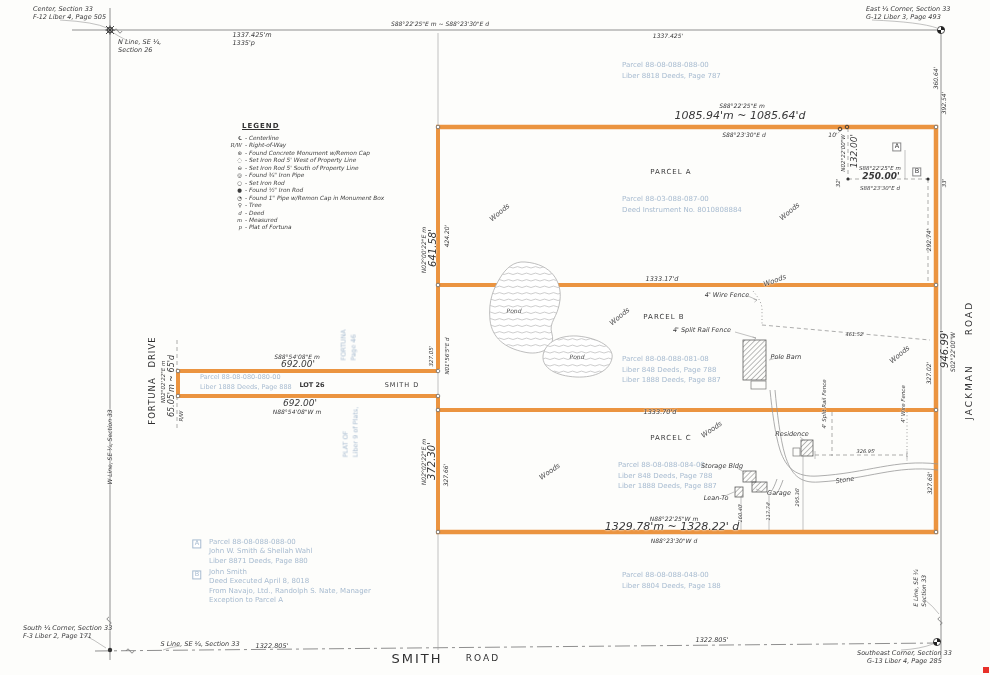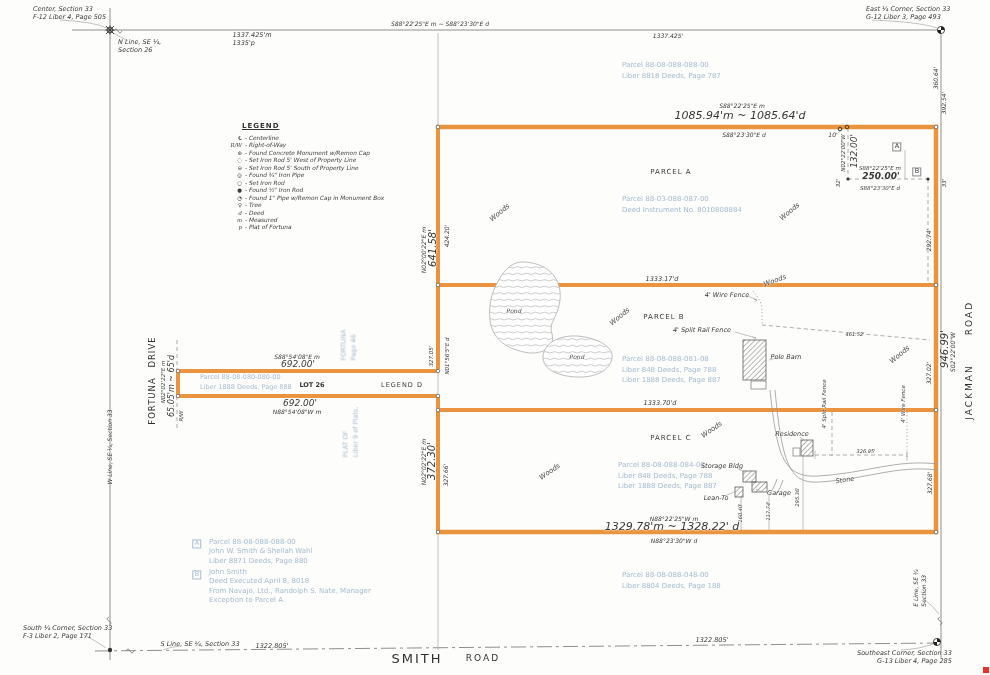--- a/index.html
+++ b/index.html
@@ -287,35 +287,35 @@
 Liber 1888 Deeds, Page 887</div>
       <div class="lbl blue" style="left: 349px; top: 345px; font-size: 6.5px; line-height: 1.6; transform: translate(-50%, -50%) rotate(-90deg);">FORTUNA
 Page 46</div>
       <div class="lbl blue" style="left: 351px; top: 432px; font-size: 6.5px; line-height: 1.6; transform: translate(-50%, -50%) rotate(-90deg);">PLAT OF
 Liber 9 of Plats,</div>
       <div class="lbl" style="left: 297px; top: 357px; font-size: 6px; transform: translate(-50%, -50%);">S88°54'08"E m</div>
       <div class="lbl meas" style="left: 298px; top: 365px; font-size: 9px; transform: translate(-50%, -50%);">692.00'</div>
       <div class="lbl blue" style="left: 200px; top: 383px; font-size: 6.5px; line-height: 1.5; text-align: left; transform: translate(0px, -50%);">Parcel 88-08-080-080-00
 Liber 1888 Deeds, Page 888</div>
       <div class="lbl bold" style="left: 312px; top: 385px; font-size: 6.5px; transform: translate(-50%, -50%);">LOT 26</div>
-      <div class="lbl cap" style="left: 386px; top: 385px; font-size: 6.5px; letter-spacing: 1px; transform: translate(-50%, -50%);">LEGEND D</div>
+      <div class="lbl cap" style="left: 386px; top: 385px; font-size: 6.5px; letter-spacing: 1px; transform: translate(-50%, -50%);">SMITH D</div>
       <div class="lbl meas" style="left: 300px; top: 404px; font-size: 9px; transform: translate(-50%, -50%);">692.00'</div>
       <div class="lbl" style="left: 297px; top: 412px; font-size: 6px; transform: translate(-50%, -50%);">N88°54'08"W m</div>
       <div class="lbl road" style="left: 152px; top: 352px; font-size: 8.5px; letter-spacing: 1px; transform: translate(-50%, -50%) rotate(-90deg);">DRIVE</div>
       <div class="lbl road" style="left: 152px; top: 401px; font-size: 8.5px; letter-spacing: 1px; transform: translate(-50%, -50%) rotate(-90deg);">FORTUNA</div>
       <div class="lbl" style="left: 163px; top: 382px; font-size: 5.5px; transform: translate(-50%, -50%) rotate(-90deg);">N02°02'22"E m</div>
       <div class="lbl meas" style="left: 172px; top: 386px; font-size: 8px; transform: translate(-50%, -50%) rotate(-90deg);">65.05'm  ~  65'd</div>
       <div class="lbl" style="left: 181px; top: 416px; font-size: 5.5px; transform: translate(-50%, -50%) rotate(-90deg);">R/W</div>
       <div class="lbl" style="left: 431px; top: 356px; font-size: 5.5px; transform: translate(-50%, -50%) rotate(-90deg);">327.05'</div>
       <div class="lbl" style="left: 447px; top: 356px; font-size: 5.5px; transform: translate(-50%, -50%) rotate(-90deg);">N01°56'5"E d</div>
       <div class="lbl" style="left: 424px; top: 462px; font-size: 6px; transform: translate(-50%, -50%) rotate(-90deg);">N02°02'22"E m</div>
       <div class="lbl meas" style="left: 432px; top: 461px; font-size: 10px; transform: translate(-50%, -50%) rotate(-90deg);">372.30'</div>
       <div class="lbl" style="left: 446px; top: 475px; font-size: 6px; transform: translate(-50%, -50%) rotate(-90deg);">327.66'</div>
       <div class="lbl" style="left: 110px; top: 447px; font-size: 6px; transform: translate(-50%, -50%) rotate(-90deg);">W Line, SE ¼, Section 33</div>
-      <div class="lbl" style="left: 660px; top: 403px; font-size: 6.5px; transform: translate(-50%, -50%);">1333.70'd</div>
+      <div class="lbl" style="left: 660px; top: 412px; font-size: 6.5px; transform: translate(-50%, -50%);">1333.70'd</div>
       <div class="lbl cap" style="left: 655px; top: 438px; font-size: 7px; letter-spacing: 1px; transform: translate(-50%, -50%);">PARCEL C</div>
       <div class="lbl wood" style="left: 712px; top: 430px; font-size: 7px; transform: translate(-50%, -50%) rotate(-35deg);">Woods</div>
       <div class="lbl blue" style="left: 618px; top: 476px; font-size: 7px; line-height: 1.5; text-align: left; transform: translate(0px, -50%);">Parcel 88-08-088-084-00
 Liber 848 Deeds, Page 788
 Liber 1888 Deeds, Page 887</div>
       <div class="lbl wood" style="left: 550px; top: 472px; font-size: 7px; transform: translate(-50%, -50%) rotate(-35deg);">Woods</div>
       <div class="lbl" style="left: 722px; top: 466px; font-size: 6.5px; transform: translate(-50%, -50%);">Storage Bldg</div>
       <div class="lbl" style="left: 779px; top: 493px; font-size: 6.5px; transform: translate(-50%, -50%);">Garage</div>
       <div class="lbl" style="left: 716px; top: 498px; font-size: 6.5px; transform: translate(-50%, -50%);">Lean-To</div>
       <div class="lbl" style="left: 792px; top: 434px; font-size: 6.5px; transform: translate(-50%, -50%);">Residence</div>
@@ -346,19 +346,19 @@
 Exception to Parcel A</div>
       <div class="lbl blue" style="left: 622px; top: 580px; font-size: 7px; line-height: 1.5; text-align: left; transform: translate(0px, -50%);">Parcel 88-08-088-048-00
 Liber 8804 Deeds, Page 188</div>
       <div class="lbl" style="left: 920px; top: 588px; font-size: 6px; line-height: 1.4; transform: translate(-50%, -50%) rotate(-90deg);">E Line, SE ¼
 Section 33</div>
       <div class="lbl" style="left: 23px; top: 632px; font-size: 6.5px; text-align: left; transform: translate(0px, -50%);">South ¼ Corner, Section 33
 F-3 Liber 2, Page 171</div>
       <div class="lbl" style="left: 200px; top: 644px; font-size: 6.5px; transform: translate(-50%, -50%);">S Line, SE ¼, Section 33</div>
       <div class="lbl" style="left: 272px; top: 646px; font-size: 6.5px; transform: translate(-50%, -50%);">1322.805'</div>
       <div class="lbl" style="left: 712px; top: 640px; font-size: 6.5px; transform: translate(-50%, -50%);">1322.805'</div>
-      <div class="lbl" style="left: 857px; top: 657px; font-size: 6.5px; text-align: right; transform: translate(0px, -50%);">Southeast Corner, Section 33
+      <div class="lbl" style="left: 857px; top: 657px; font-size: 6.5px; text-align: center; transform: translate(0px, -50%);">Southeast Corner, Section 33
 G-13 Liber 4, Page 285</div>
       <div class="lbl road" style="left: 417px; top: 659px; font-size: 13px; letter-spacing: 2px; transform: translate(-50%, -50%);">SMITH</div>
       <div class="lbl road" style="left: 483px; top: 659px; font-size: 9px; letter-spacing: 2px; transform: translate(-50%, -50%);">ROAD</div>
     </div>
 
 </div>
 
 </body></html>

